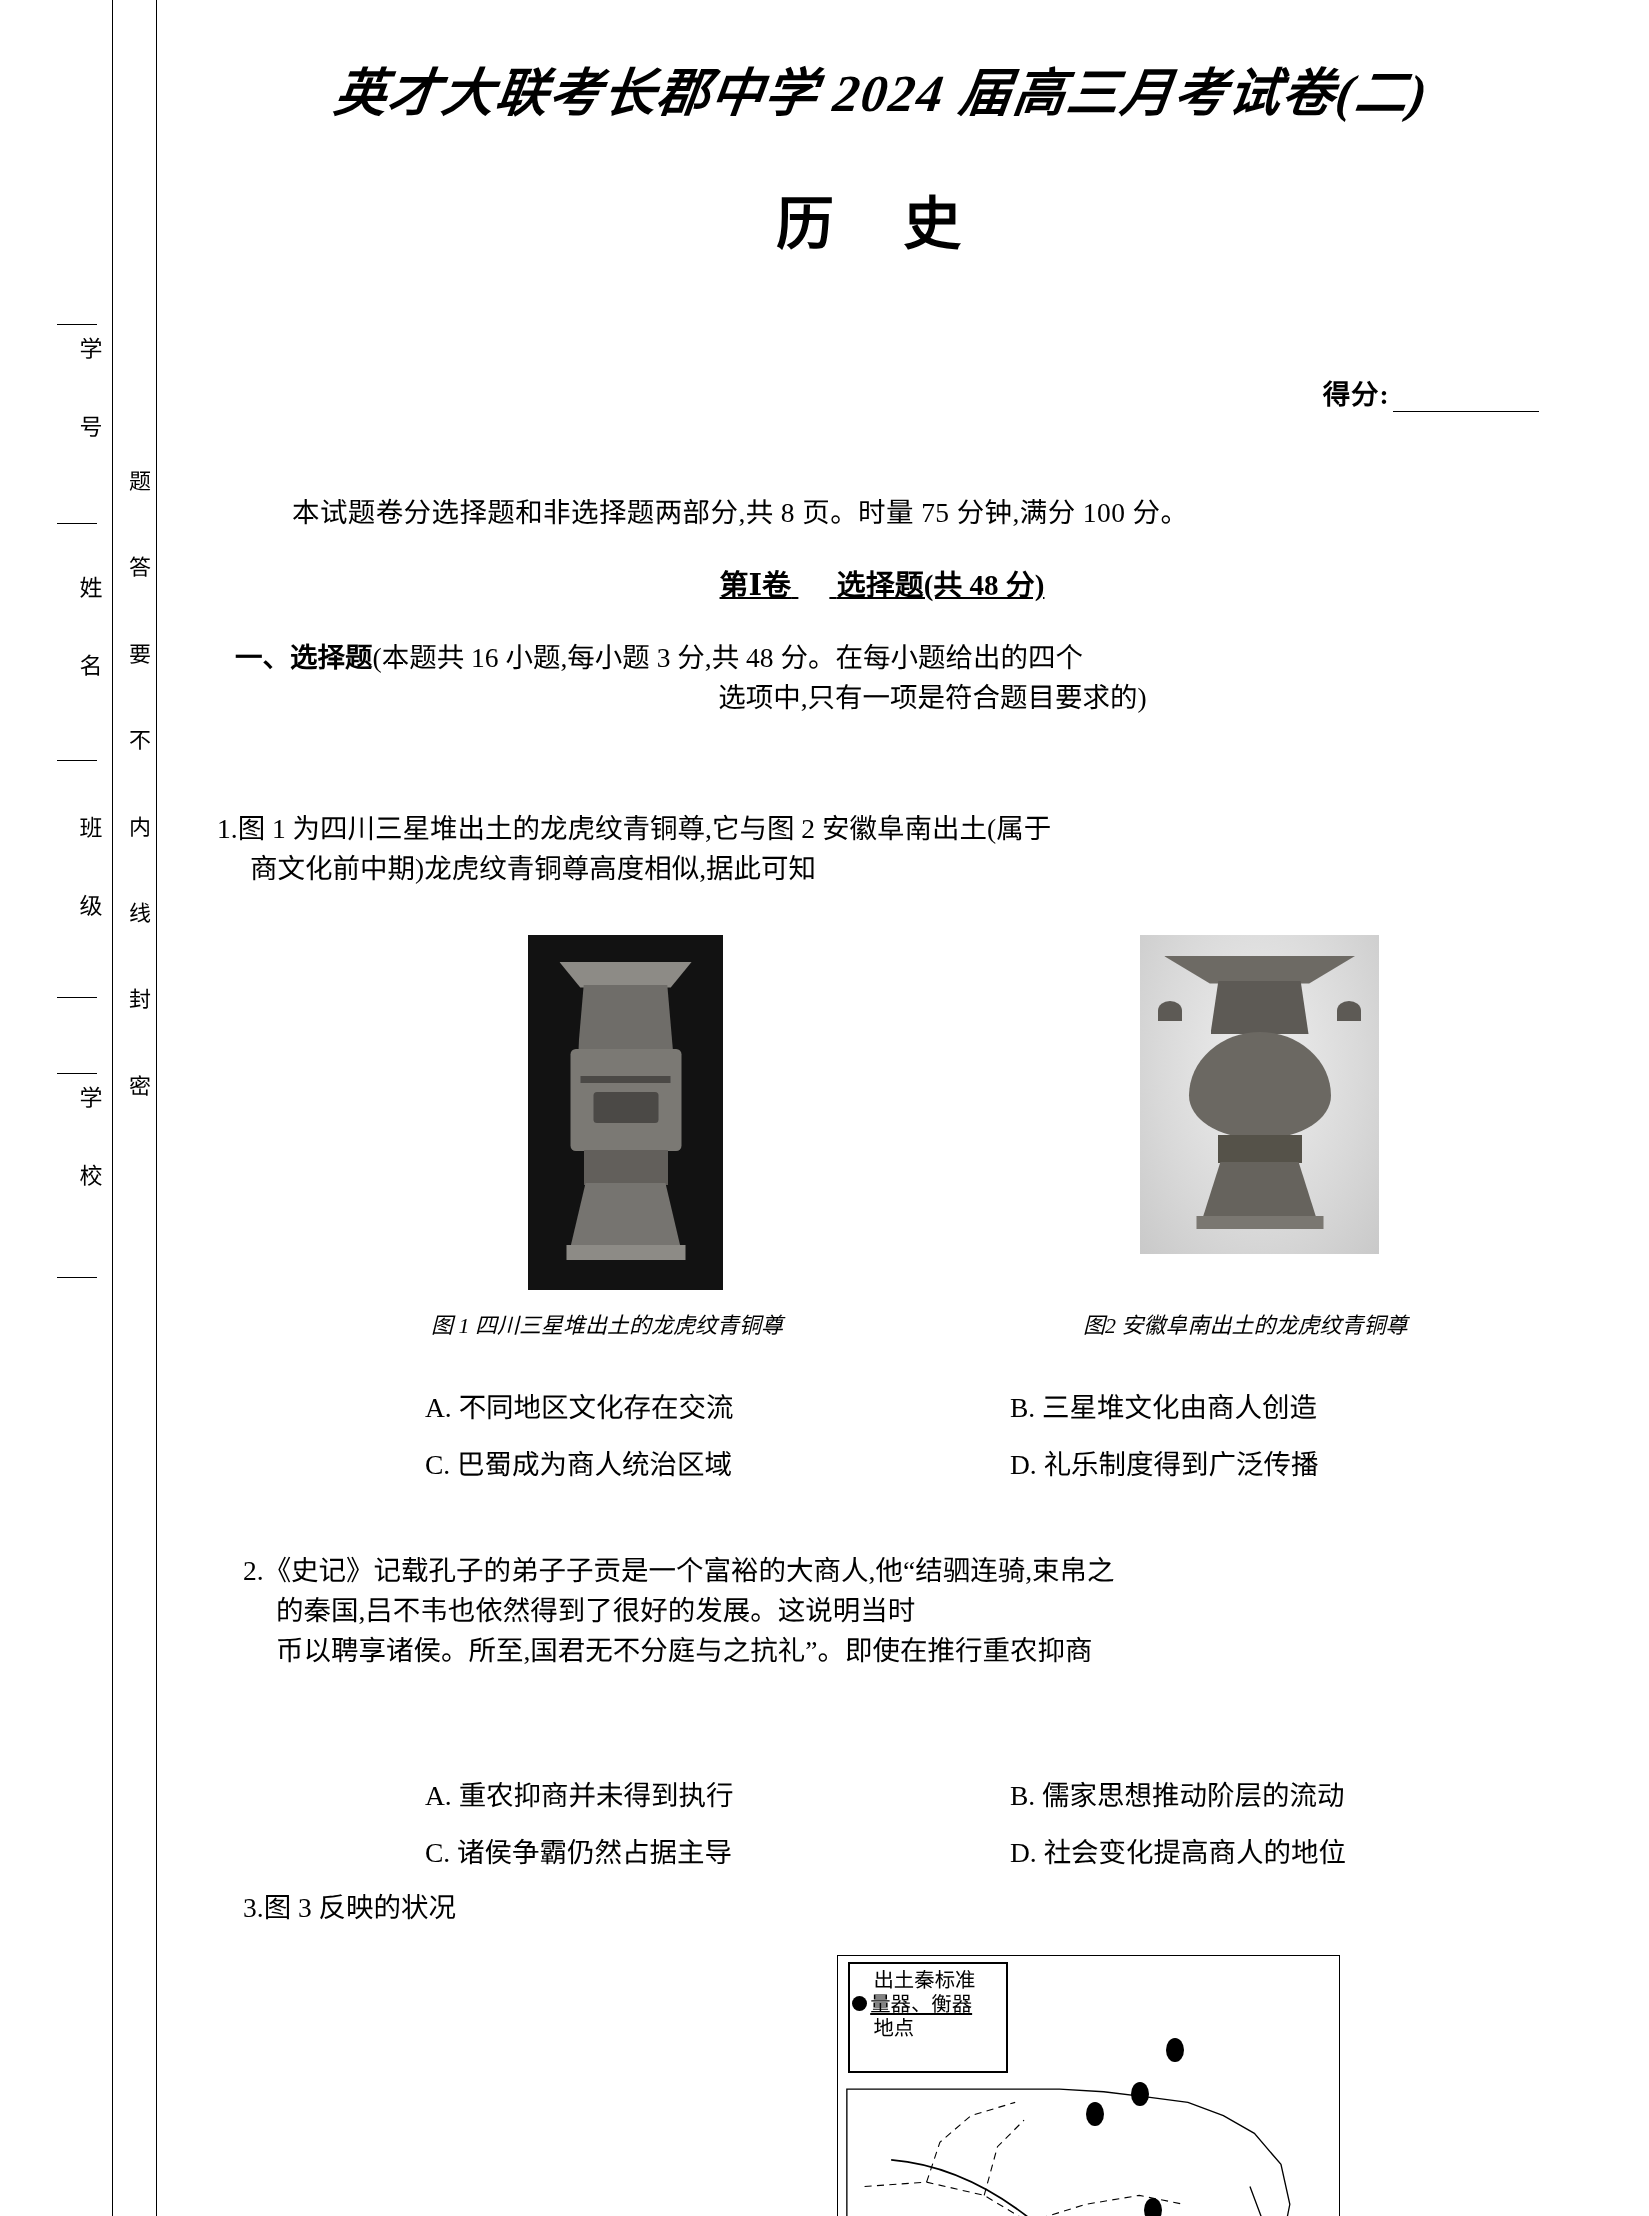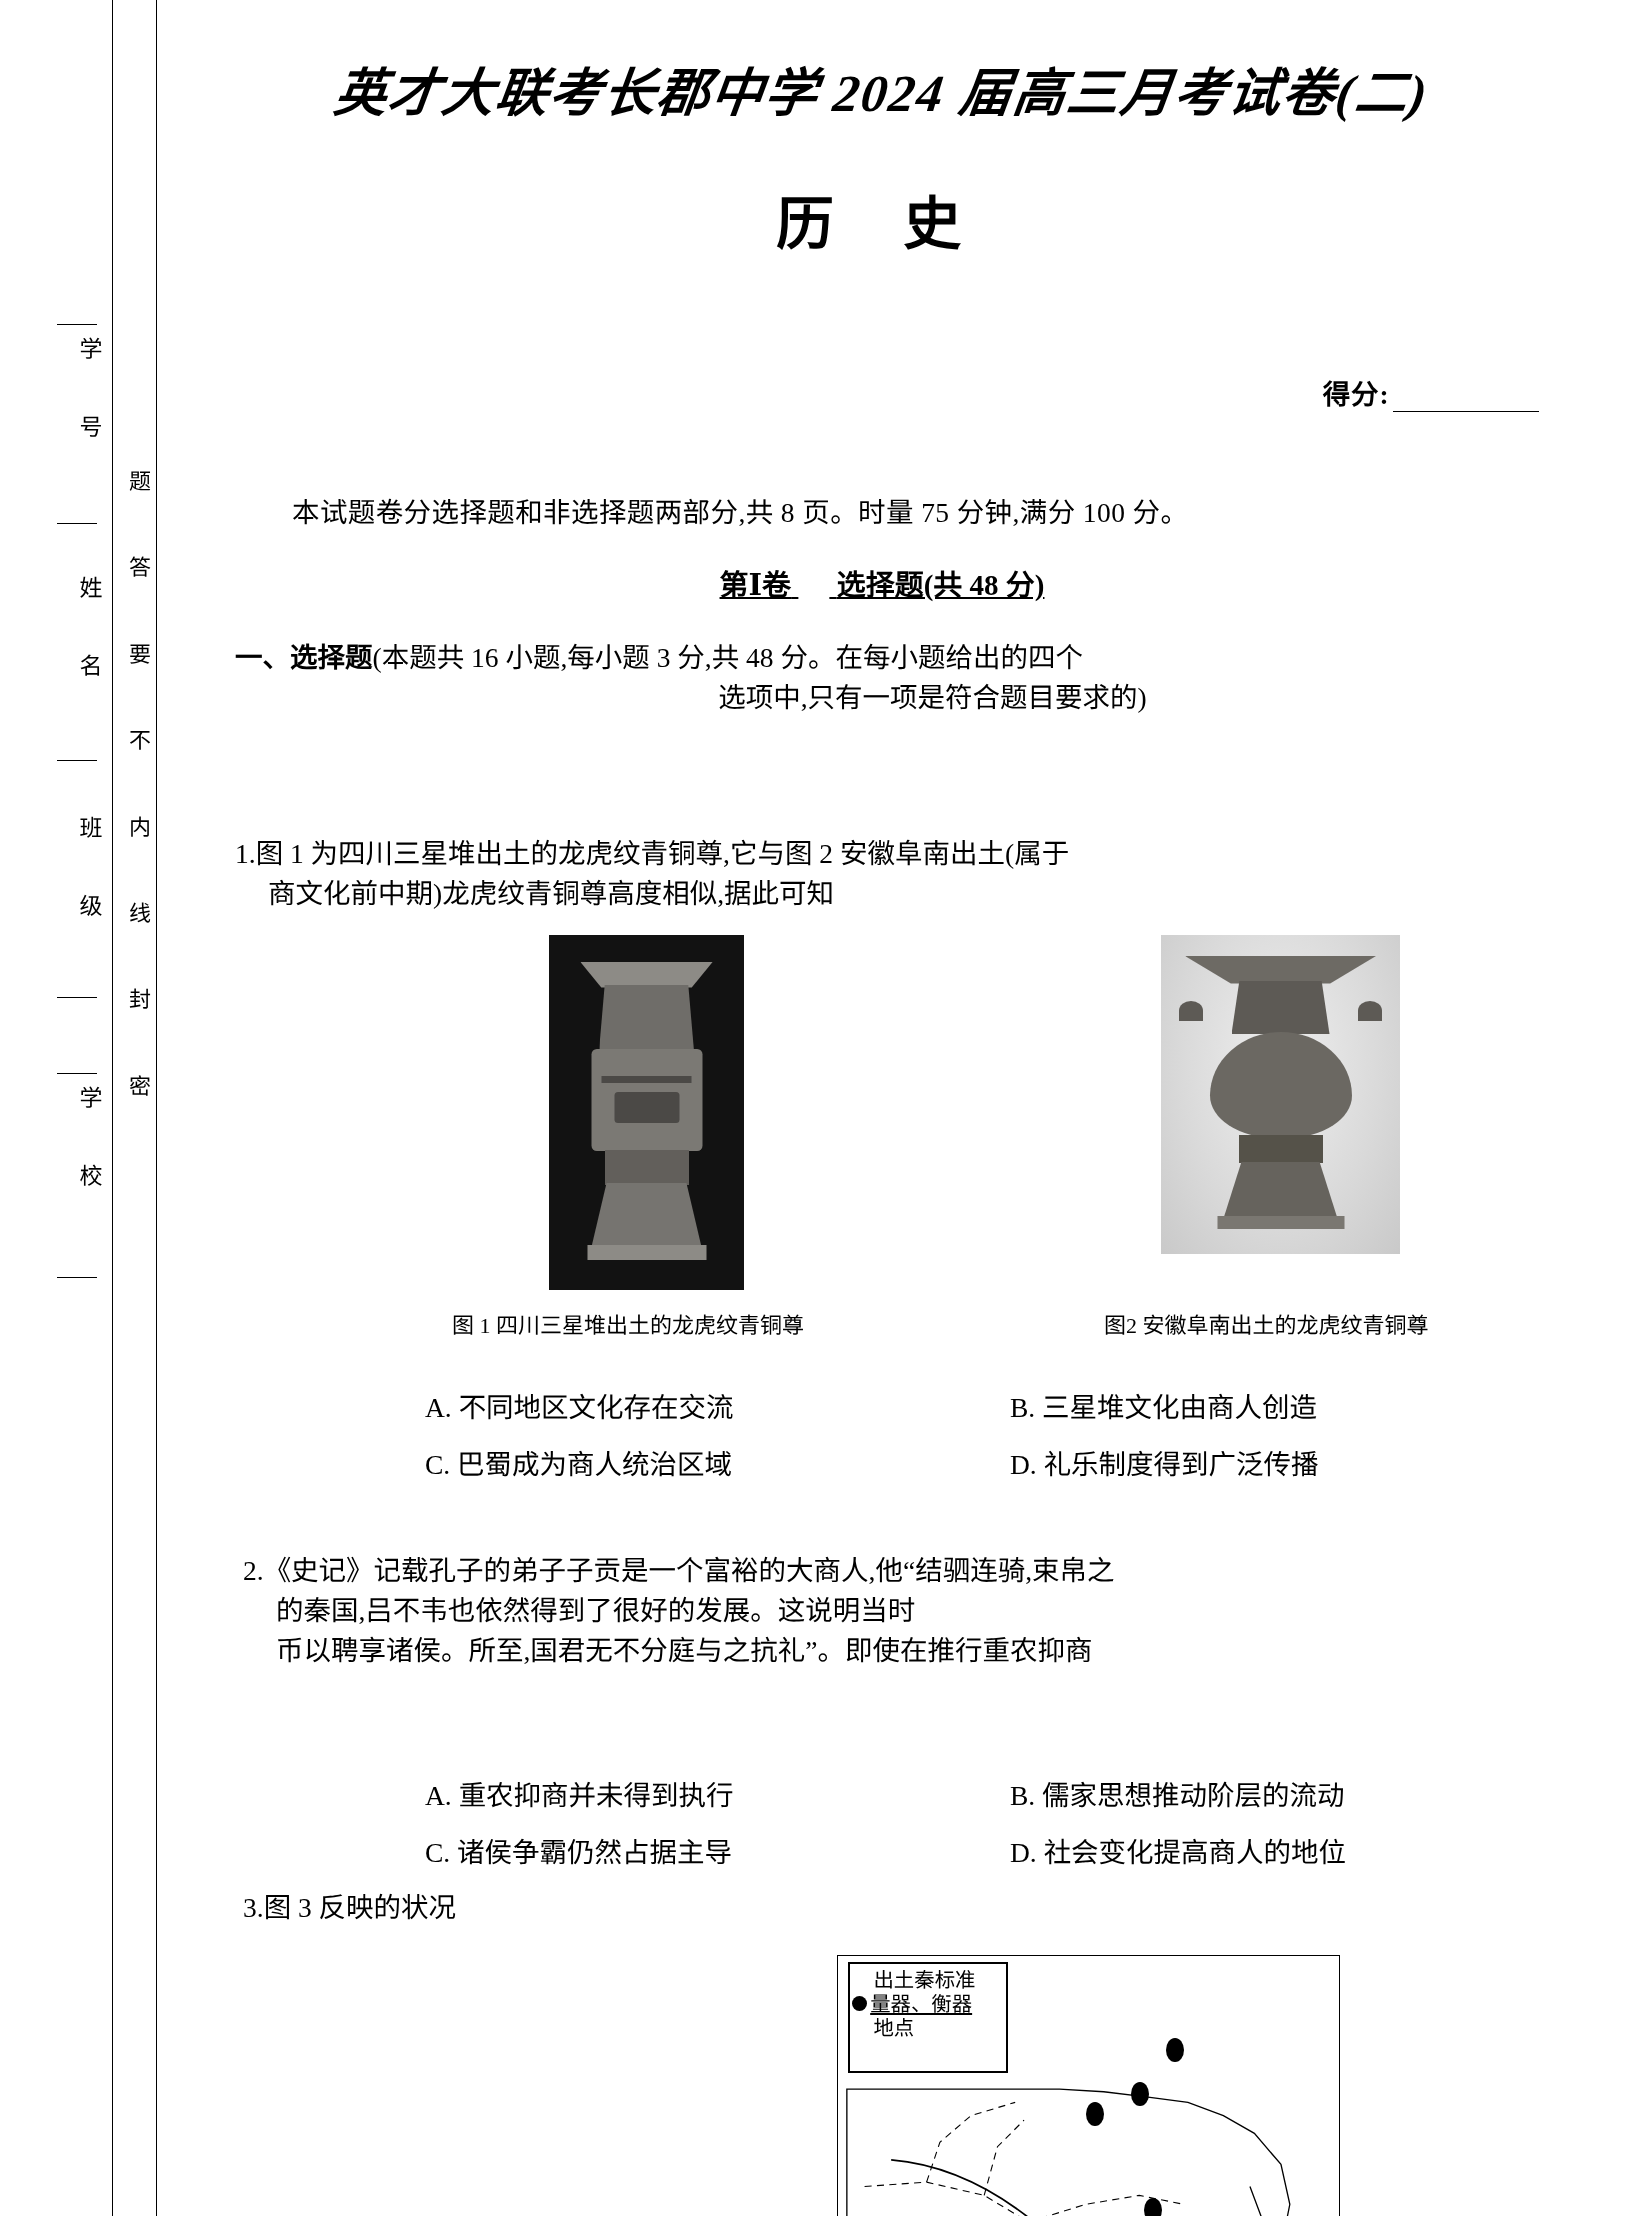--- a/index.html
+++ b/index.html
@@ -65,34 +65,34 @@
     font-size:27.5px;line-height:1.45;
   }
   #sec-head .sec-bold{font-weight:bold;}
   #sec-head .l2{display:block;padding-left:39px;text-align:center;}
 
   
   .q{position:absolute;font-size:27.5px;line-height:1.45;}
   .q .ind{display:block;}
   .q .ind2{display:block;padding-left:33px;}
 
-  #q1{left:58px;top:809px;width:1356px;margin-top:25px;}
+  #q1{left:40px;top:809px;width:1356px;}
   #q2{left:66px;top:1551px;width:1348px;}
   #q3{left:66px;top:1888px;width:1348px;}
 
   .opts{position:absolute;font-size:27.5px;}
   .optrow{display:flex;margin-bottom:17px;}
   .opt{width:665px;}
   .opt .lbl{font-family:"Liberation Serif","DejaVu Serif",serif;}
 
   #q1-opts{left:248px;top:1385px;width:1170px;}
   #q2-opts{left:248px;top:1773px;width:1170px;}
 
   
-  #fig12{position:absolute;left:71px;top:935px;width:1356px;height:443px;}
+  #fig12{position:absolute;left:50px;top:935px;width:1356px;height:443px;font-style:italic;}
   .figbox{position:absolute;top:0;}
   #figbox1{left:301px;}
   #figbox2{left:913px;}
   .photo{position:relative;overflow:hidden;}
   #photo1{width:195px;height:355px;background:#121212;}
   #photo2{width:239px;height:319px;background:
      radial-gradient(ellipse at 50% 40%, #efefef 0%, #d9d9d9 60%, #c9c9c9 100%);}
   .figcap{
     position:absolute;font-size:22px;white-space:nowrap;
     font-family:"Liberation Serif","DejaVu Serif",serif;

